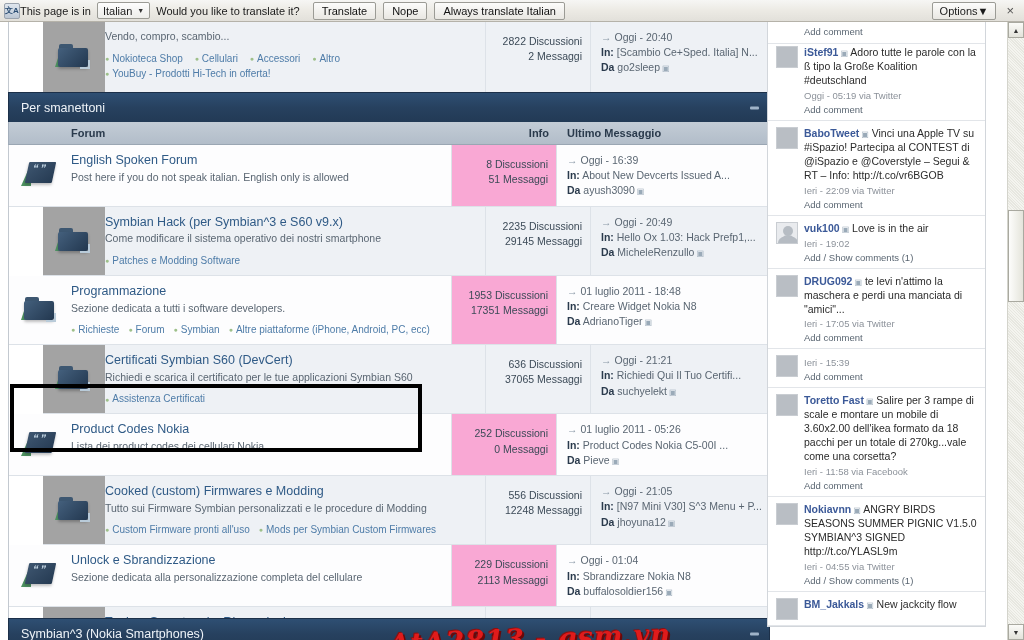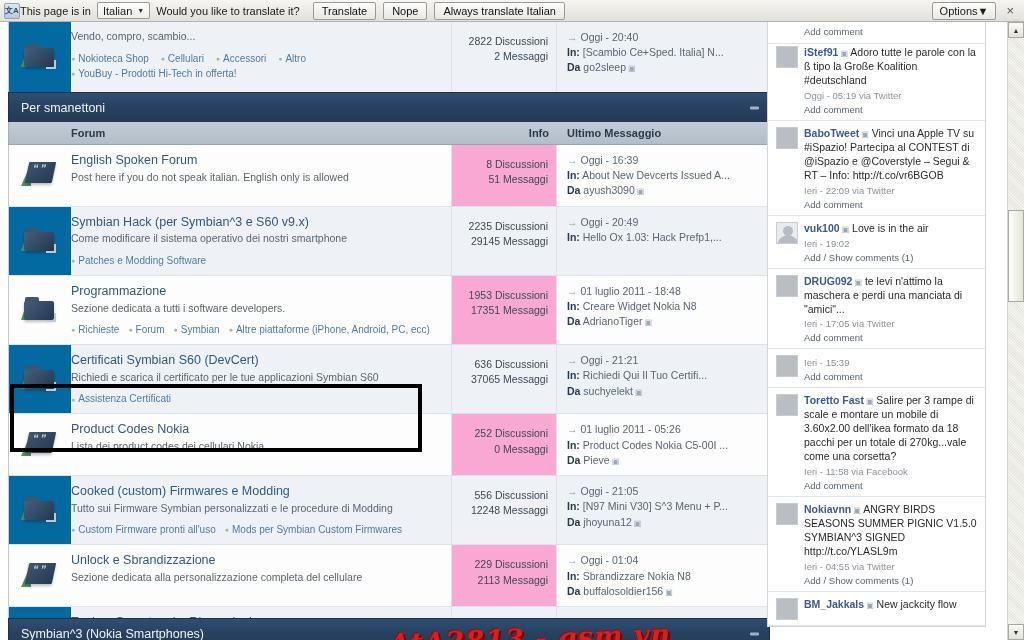--- a/index.html
+++ b/index.html
@@ -122,21 +122,21 @@
     border-right: 1px solid #c3c9d0;
     border-bottom: 1px solid #c3c9d0;
     background: #fff;
   }
   .frow {
     display: flex;
     border-bottom: 1px solid #dde2e8;
     min-height: 48px;
     background: #fdfdfe;
   }
-  .frow.alt { background: #0369a1; }
+  .frow.alt { background: #a3a3a3; margin-left: 34px; }
   .frow:last-child { border-bottom: none; }
 
   .fr-icon {
     width: 62px; min-height: 48px;
     display: flex; align-items: center; justify-content: center;
     flex-shrink: 0;
   }
   .fr-main {
     width: 381px;
     padding: 8px 10px 7px 0;
@@ -455,20 +455,21 @@
                 <div class="fr-desc">Come modificare il sistema operativo dei nostri smartphone</div>
                 <div class="fr-subs"><span class="sub">Patches e Modding Software</span></div>
               </div>
               <div class="fr-info">
                 <div>2235 Discussioni</div>
                 <div>29145 Messaggi</div>
               </div>
               <div class="fr-last">
                 <div class="fl-date"><span class="arrow">→</span>Oggi - 20:49</div>
                 <div class="fl-in"><b>In:</b> <a>Hello Ox 1.03: Hack Prefp1,...</a></div>
+                <div class="fl-by"><b>Da</b> <a>MicheleRenzullo</a><span class="ext">▣</span></div>
               </div>
             </div>
             <div class="frow">
               <div class="fr-icon">
                 <div class="icon-folder">
                   <div class="grn"></div>
                   <div class="tabf"></div>
                   <div class="body"></div>
                   <div class="notch"></div>
                 </div>

